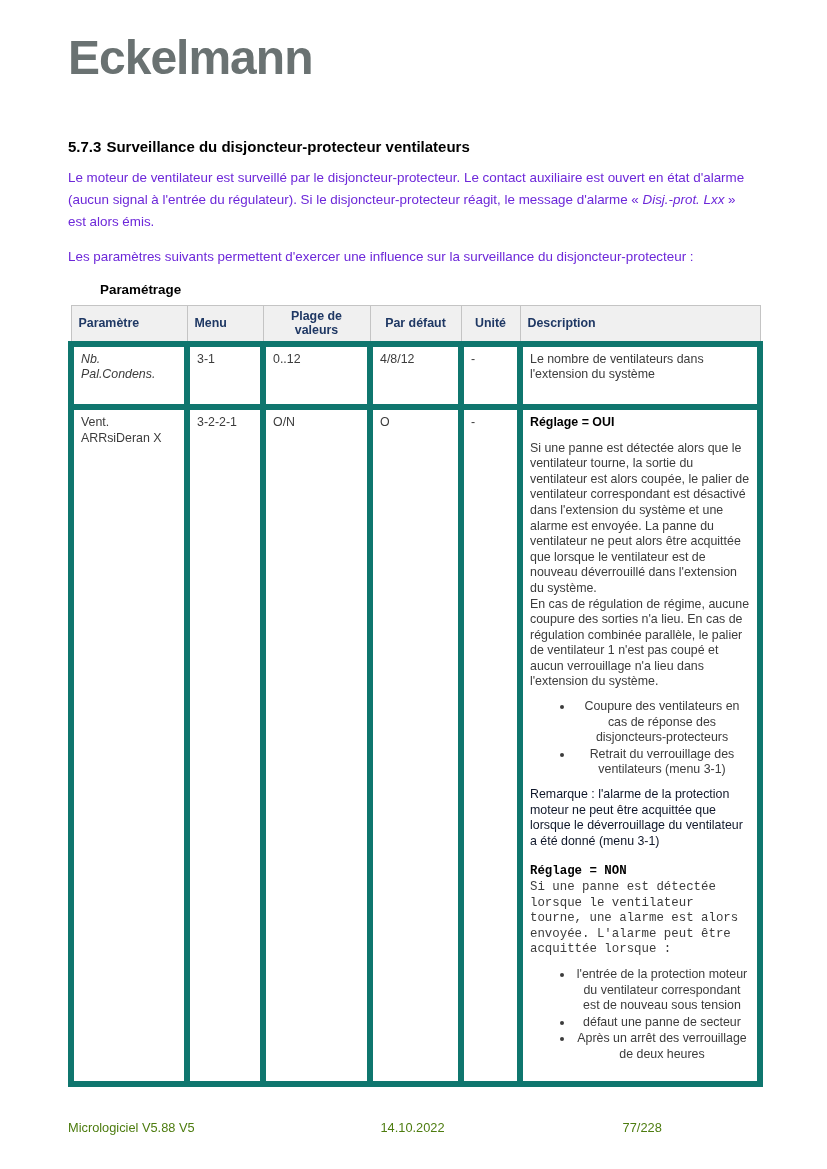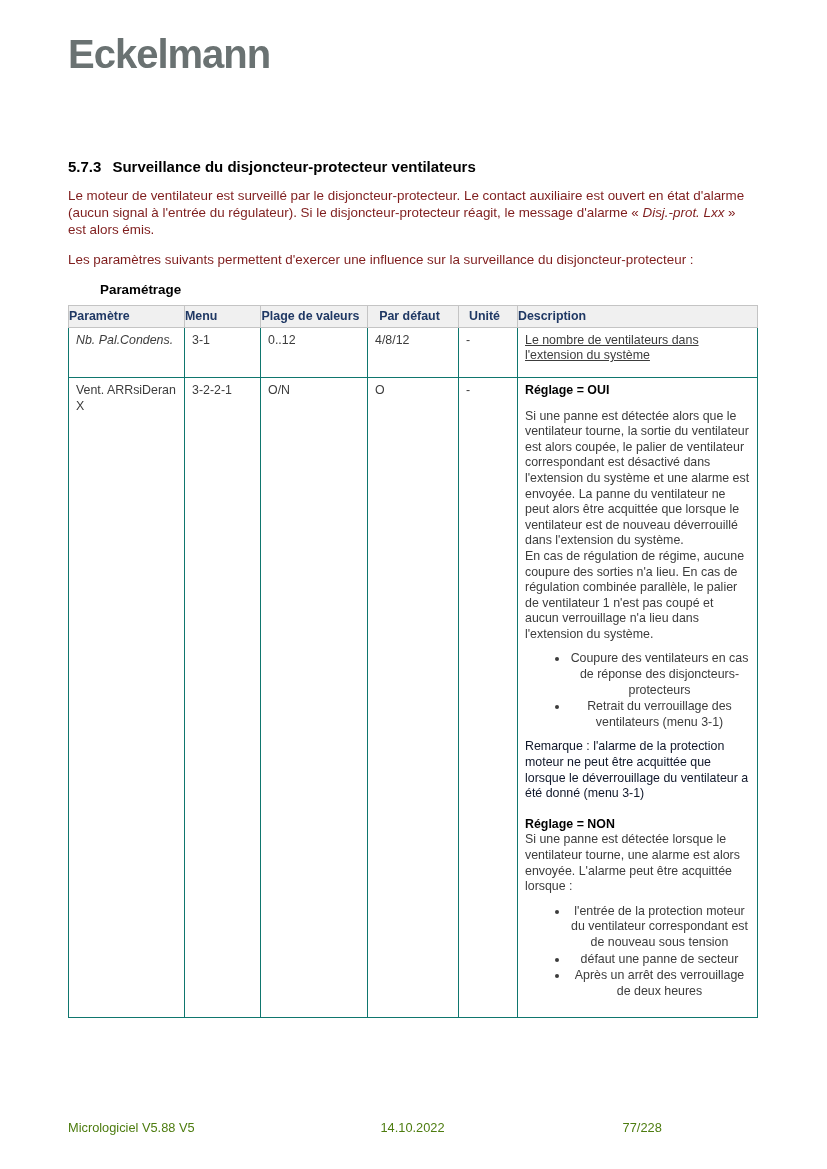--- a/index.html
+++ b/index.html
@@ -13,41 +13,41 @@
     overflow: hidden;
   }
   .content {
     position: absolute;
     left: 68px;
     top: 0;
     width: 689px;
   }
   .logo {
     margin-top: 34px;
-    font-size: 40px;
+    font-size: 48px;
     font-weight: bold;
     letter-spacing: -1px;
     color: #6a7272;
     line-height: 1;
   }
   .heading {
-    margin-top: 84px;
+    margin-top: 56px;
     font-size: 15px;
     font-weight: bold;
     color: #000000;
     display: flex;
-    gap: 11px;
+    gap: 5px;
     line-height: 1.2;
     align-items: flex-end;
   }
   .body-p {
     margin-top: 11px;
     font-size: 13.4px;
-    line-height: 17px;
-    color: #7f1d1d;
+    line-height: 22px;
+    color: #6d28d9;
   }
   .body-p .it { font-style: italic; }
   .subheading {
     margin-top: 12px;
     font-size: 13.4px;
     font-weight: bold;
     color: #000000;
     padding-left: 32px;
   }
   table.ptable {
@@ -55,40 +55,40 @@
     border-collapse: collapse;
     table-layout: fixed;
     width: 689px;
   }
   table.ptable th {
     background: #f0f0f0;
     color: #1f3864;
     font-size: 12.4px;
     font-weight: bold;
     text-align: left;
-    padding: 3px 7px 4px 0;
+    padding: 3px 7px 4px 7px;
     border: 1px solid #c4c4c4;
     height: 14px;
   }
   table.ptable th.c { text-align: center; }
   table.ptable td {
     font-size: 12.4px;
     line-height: 15.6px;
     color: #3c3c3c;
     vertical-align: top;
     padding: 5px 7px 9px 7px;
-    border: 1px solid #0f766e;
+    border: 6px solid #0f766e;
     word-wrap: break-word;
   }
   td .it { font-style: italic; }
   .desc-h { font-weight: bold; color: #000000; margin: 0 0 10px 0; }
   .desc-p { margin: 0 0 9px 0; white-space: pre-line; }
-  .desc-p:last-child { margin-bottom: 4px; text-decoration: underline; }
+  .desc-p:last-child { margin-bottom: 12px; }
   .desc-note { margin: 0 0 15px 0; color: #0f172a; }
-  .desc-hp { margin: 0 0 9px 0; }
+  .desc-hp { margin: 0 0 9px 0; font-family: Liberation Mono, monospace; }
   .desc-hp .b { font-weight: bold; color: #000000; }
   ul.desc-bullets {
     margin: 0 0 9px 0;
     padding-left: 44px;
     list-style: disc outside;
     text-align: center;
   }
   ul.desc-bullets li { margin: 0 0 1px 0; }
   .footer {
     position: absolute;

